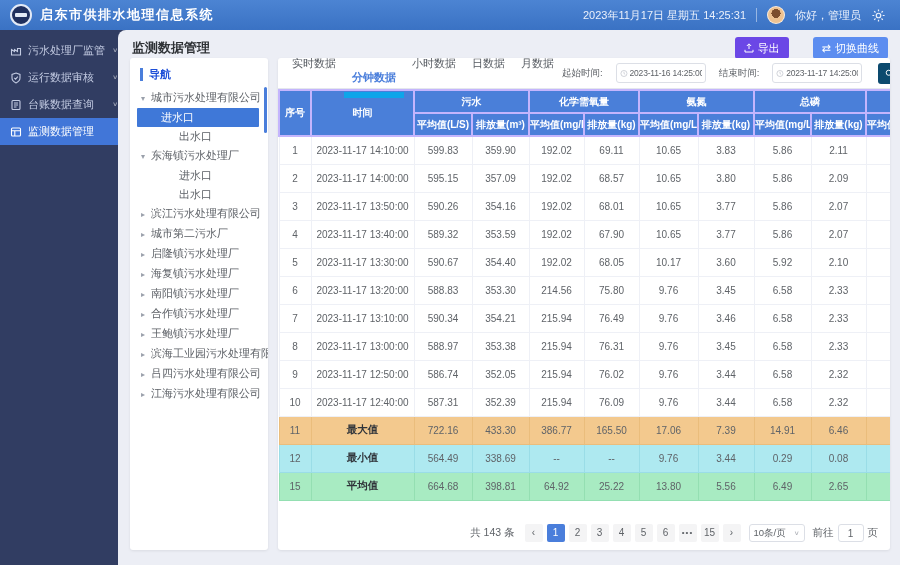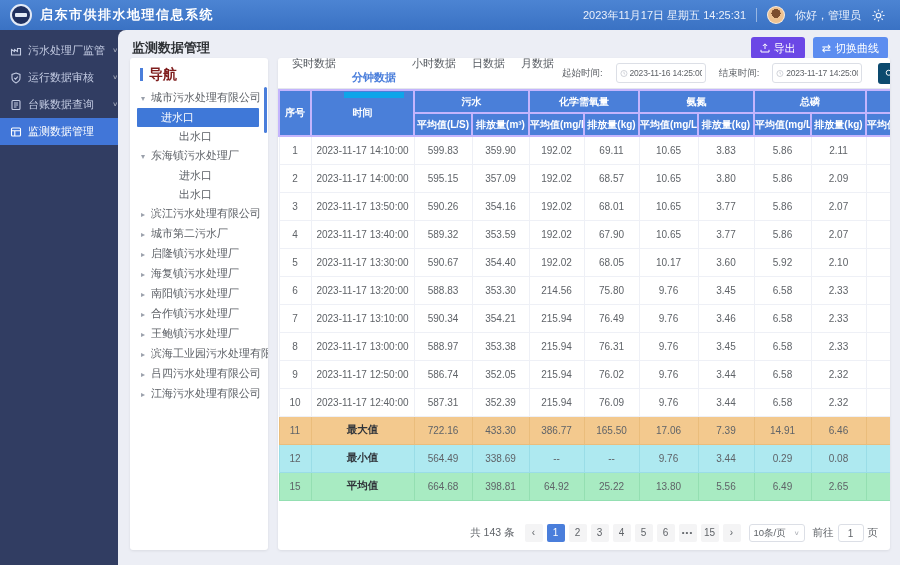--- a/index.html
+++ b/index.html
@@ -24,29 +24,29 @@
     color:#c3cbe2; font-size:11px; cursor:pointer; white-space:nowrap; }
   .side-item svg { flex:0 0 auto; }
   .side-item.active { background:#4176d8; color:#fff; }
   .side-label { flex:1; }
   .side-chevron { font-size:8px; color:rgba(255,255,255,.55); transform:scaleY(.75); }
 
   
   .main { position:absolute; left:118px; top:30px; right:0; bottom:0; background:#eceef5;
     border-top-left-radius:8px; z-index:2; }
   .page-title { position:absolute; left:14px; top:9px; font-size:13px; font-weight:bold; color:#2f3236; }
-  .top-actions { position:absolute; right:12px; top:7px; display:flex; gap:8px; }
+  .top-actions { position:absolute; right:12px; top:7px; display:flex; gap:24px; }
   .btn { height:22px; border:none; border-radius:3px; color:#fff; font-size:11px; display:flex; align-items:center; gap:4px; padding:0 9px; cursor:pointer; white-space:nowrap; }
   .btn-export { background:#6b47e6; }
   .btn-switch { background:#5c8df0; }
 
   
   .nav-card { position:absolute; left:12px; top:28px; width:138px; bottom:15px; background:#fff;
     border-radius:3px; box-shadow:0 1px 3px rgba(0,0,0,.08); overflow:hidden; }
-  .nav-title { margin:10px 10px 7px 10px; font-size:14px; font-weight:bold; color:#7f1d1d;
+  .nav-title { margin:10px 10px 7px 10px; font-size:11px; font-weight:bold; color:#1d4ed8;
     border-left:3px solid #4a7edb; padding-left:6px; line-height:13px; }
   .tree { font-size:11px; color:#5c6066; }
   .tree-node { line-height:19px; padding-left:11px; white-space:nowrap; cursor:pointer; overflow:hidden; }
   .tree-marker { color:#9aa0ab; font-size:8px; display:inline-block; width:10px; }
   .tree-child { line-height:19px; padding-left:49px; white-space:nowrap; cursor:pointer; }
   .tree-child.selected { background:#3f78d8; color:#fff; margin:0 9px 0 7px; padding-left:24px; border-radius:1px; }
   .nav-thumb { position:absolute; right:1px; top:29px; width:3px; height:46px; background:#4a7edb; border-radius:2px; }
 
   
   .table-card { position:absolute; left:160px; top:28px; right:10px; bottom:15px; background:#fff;

